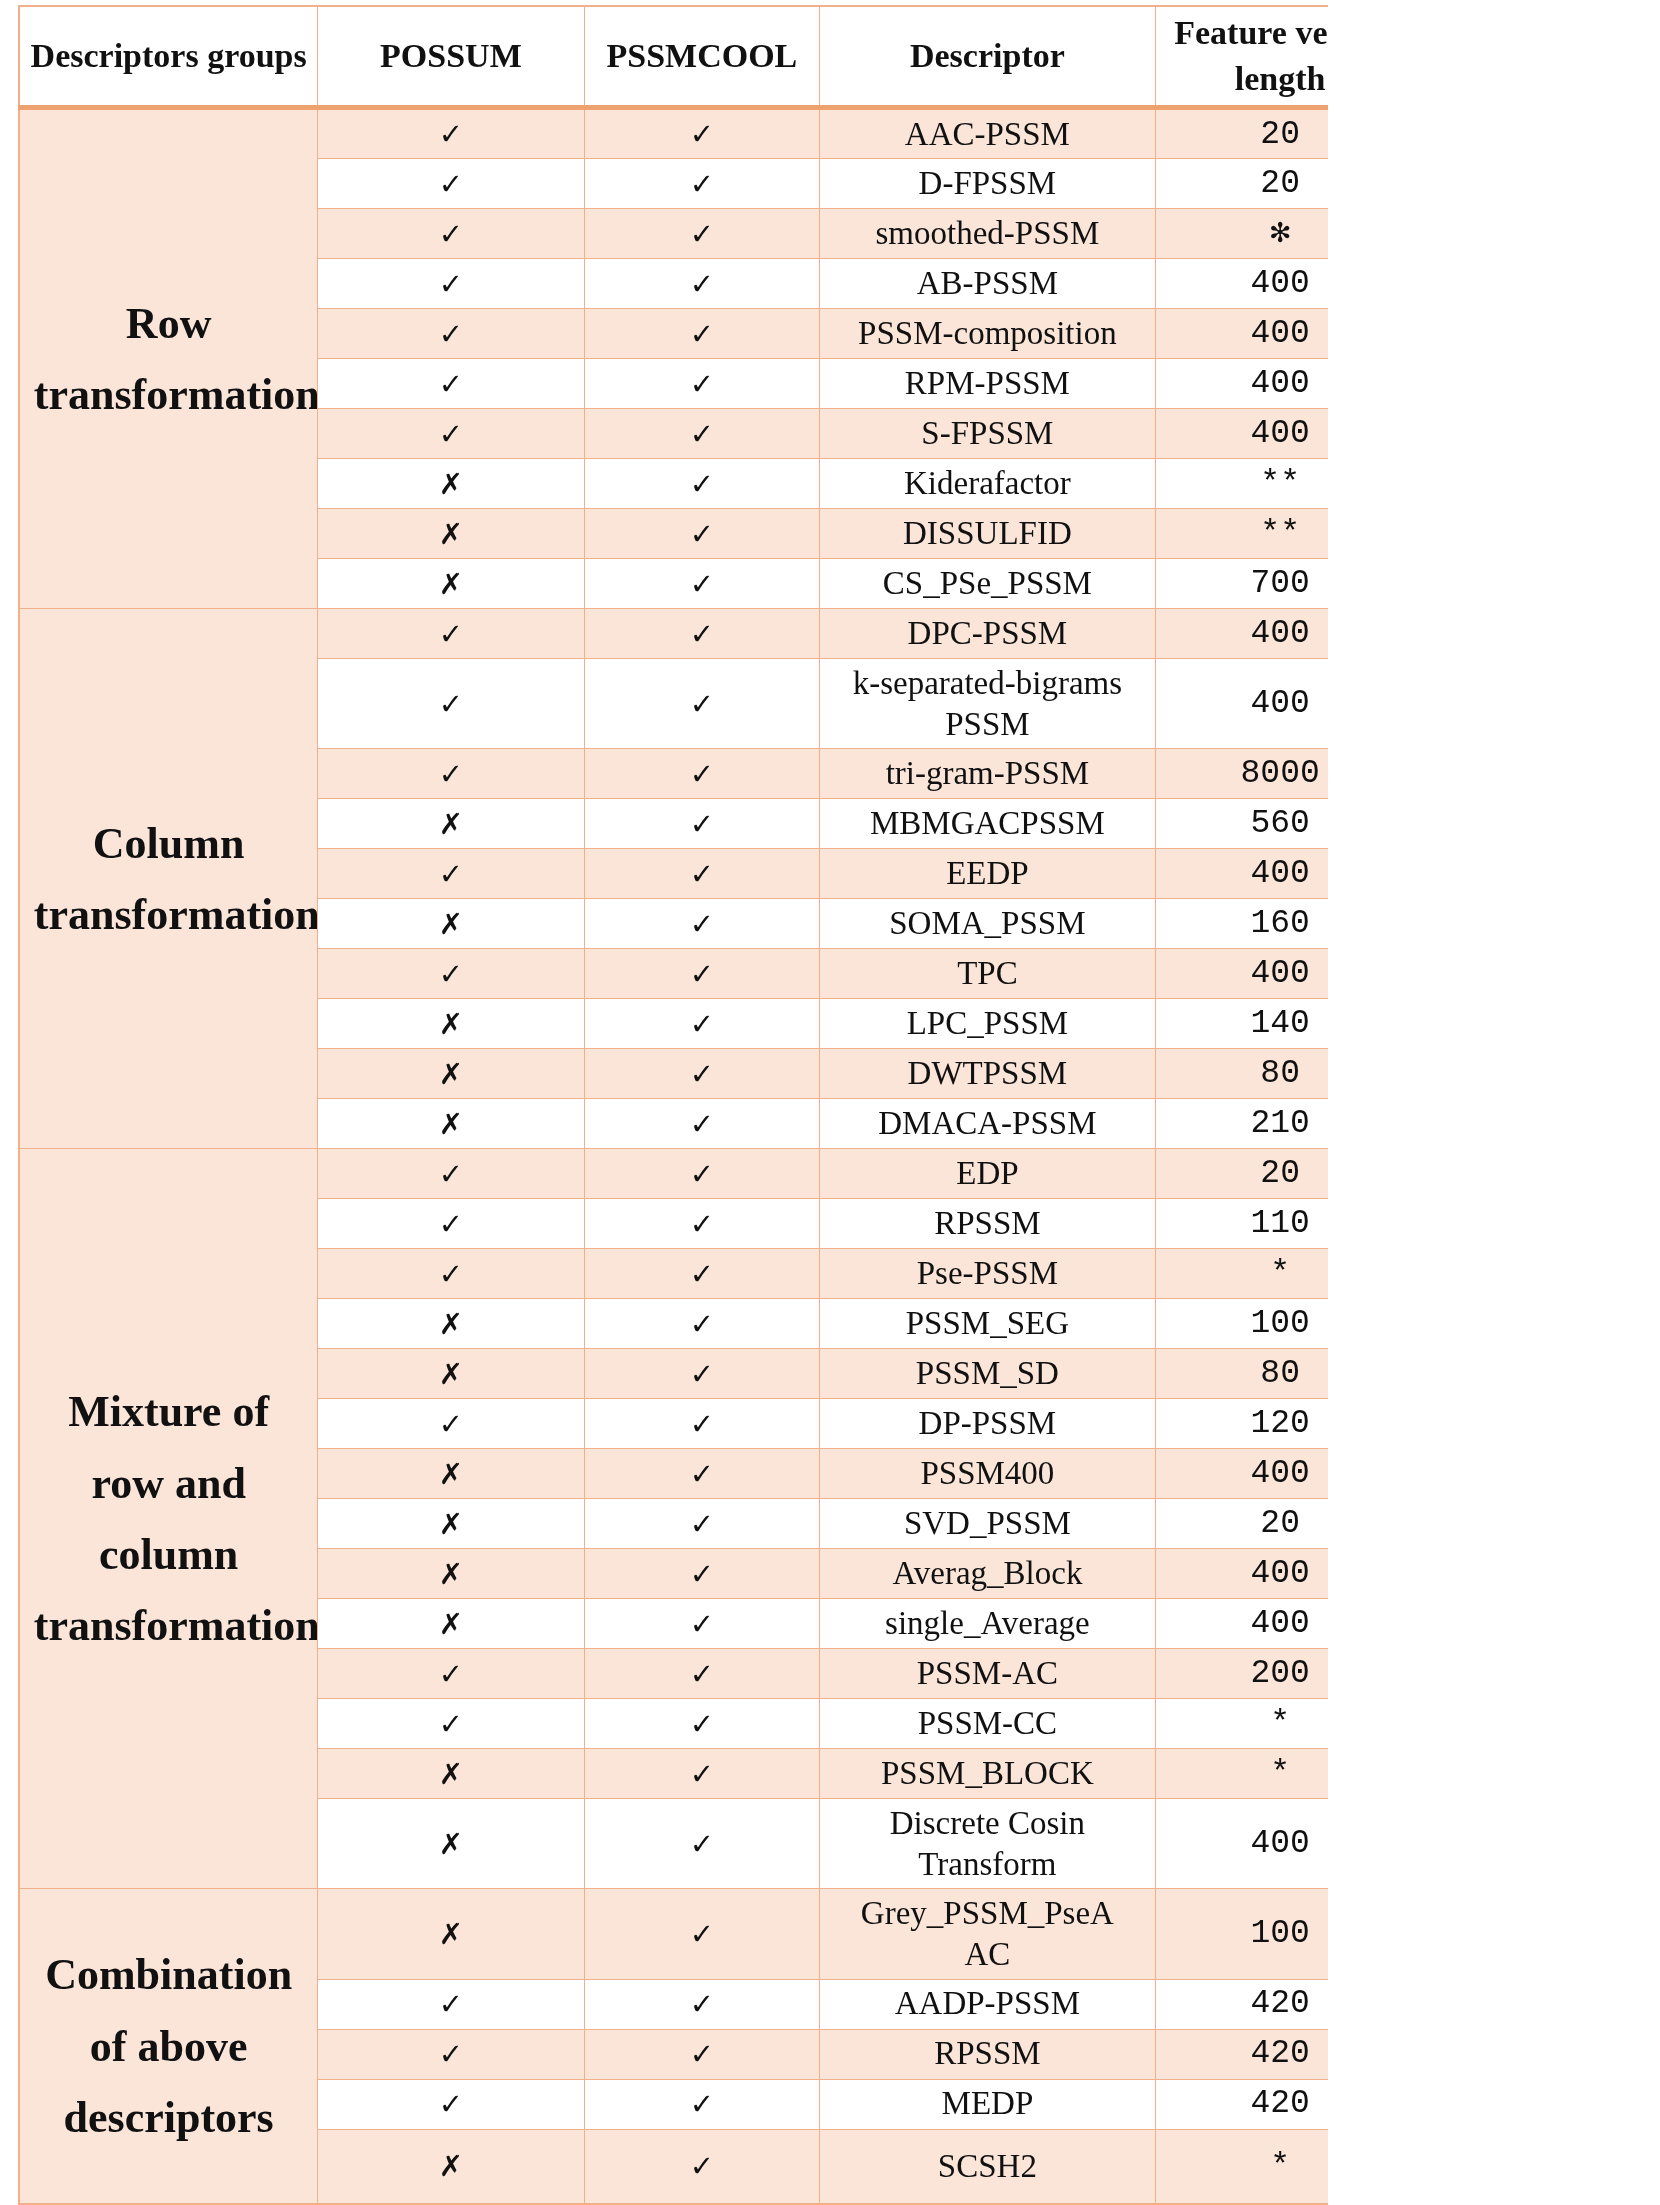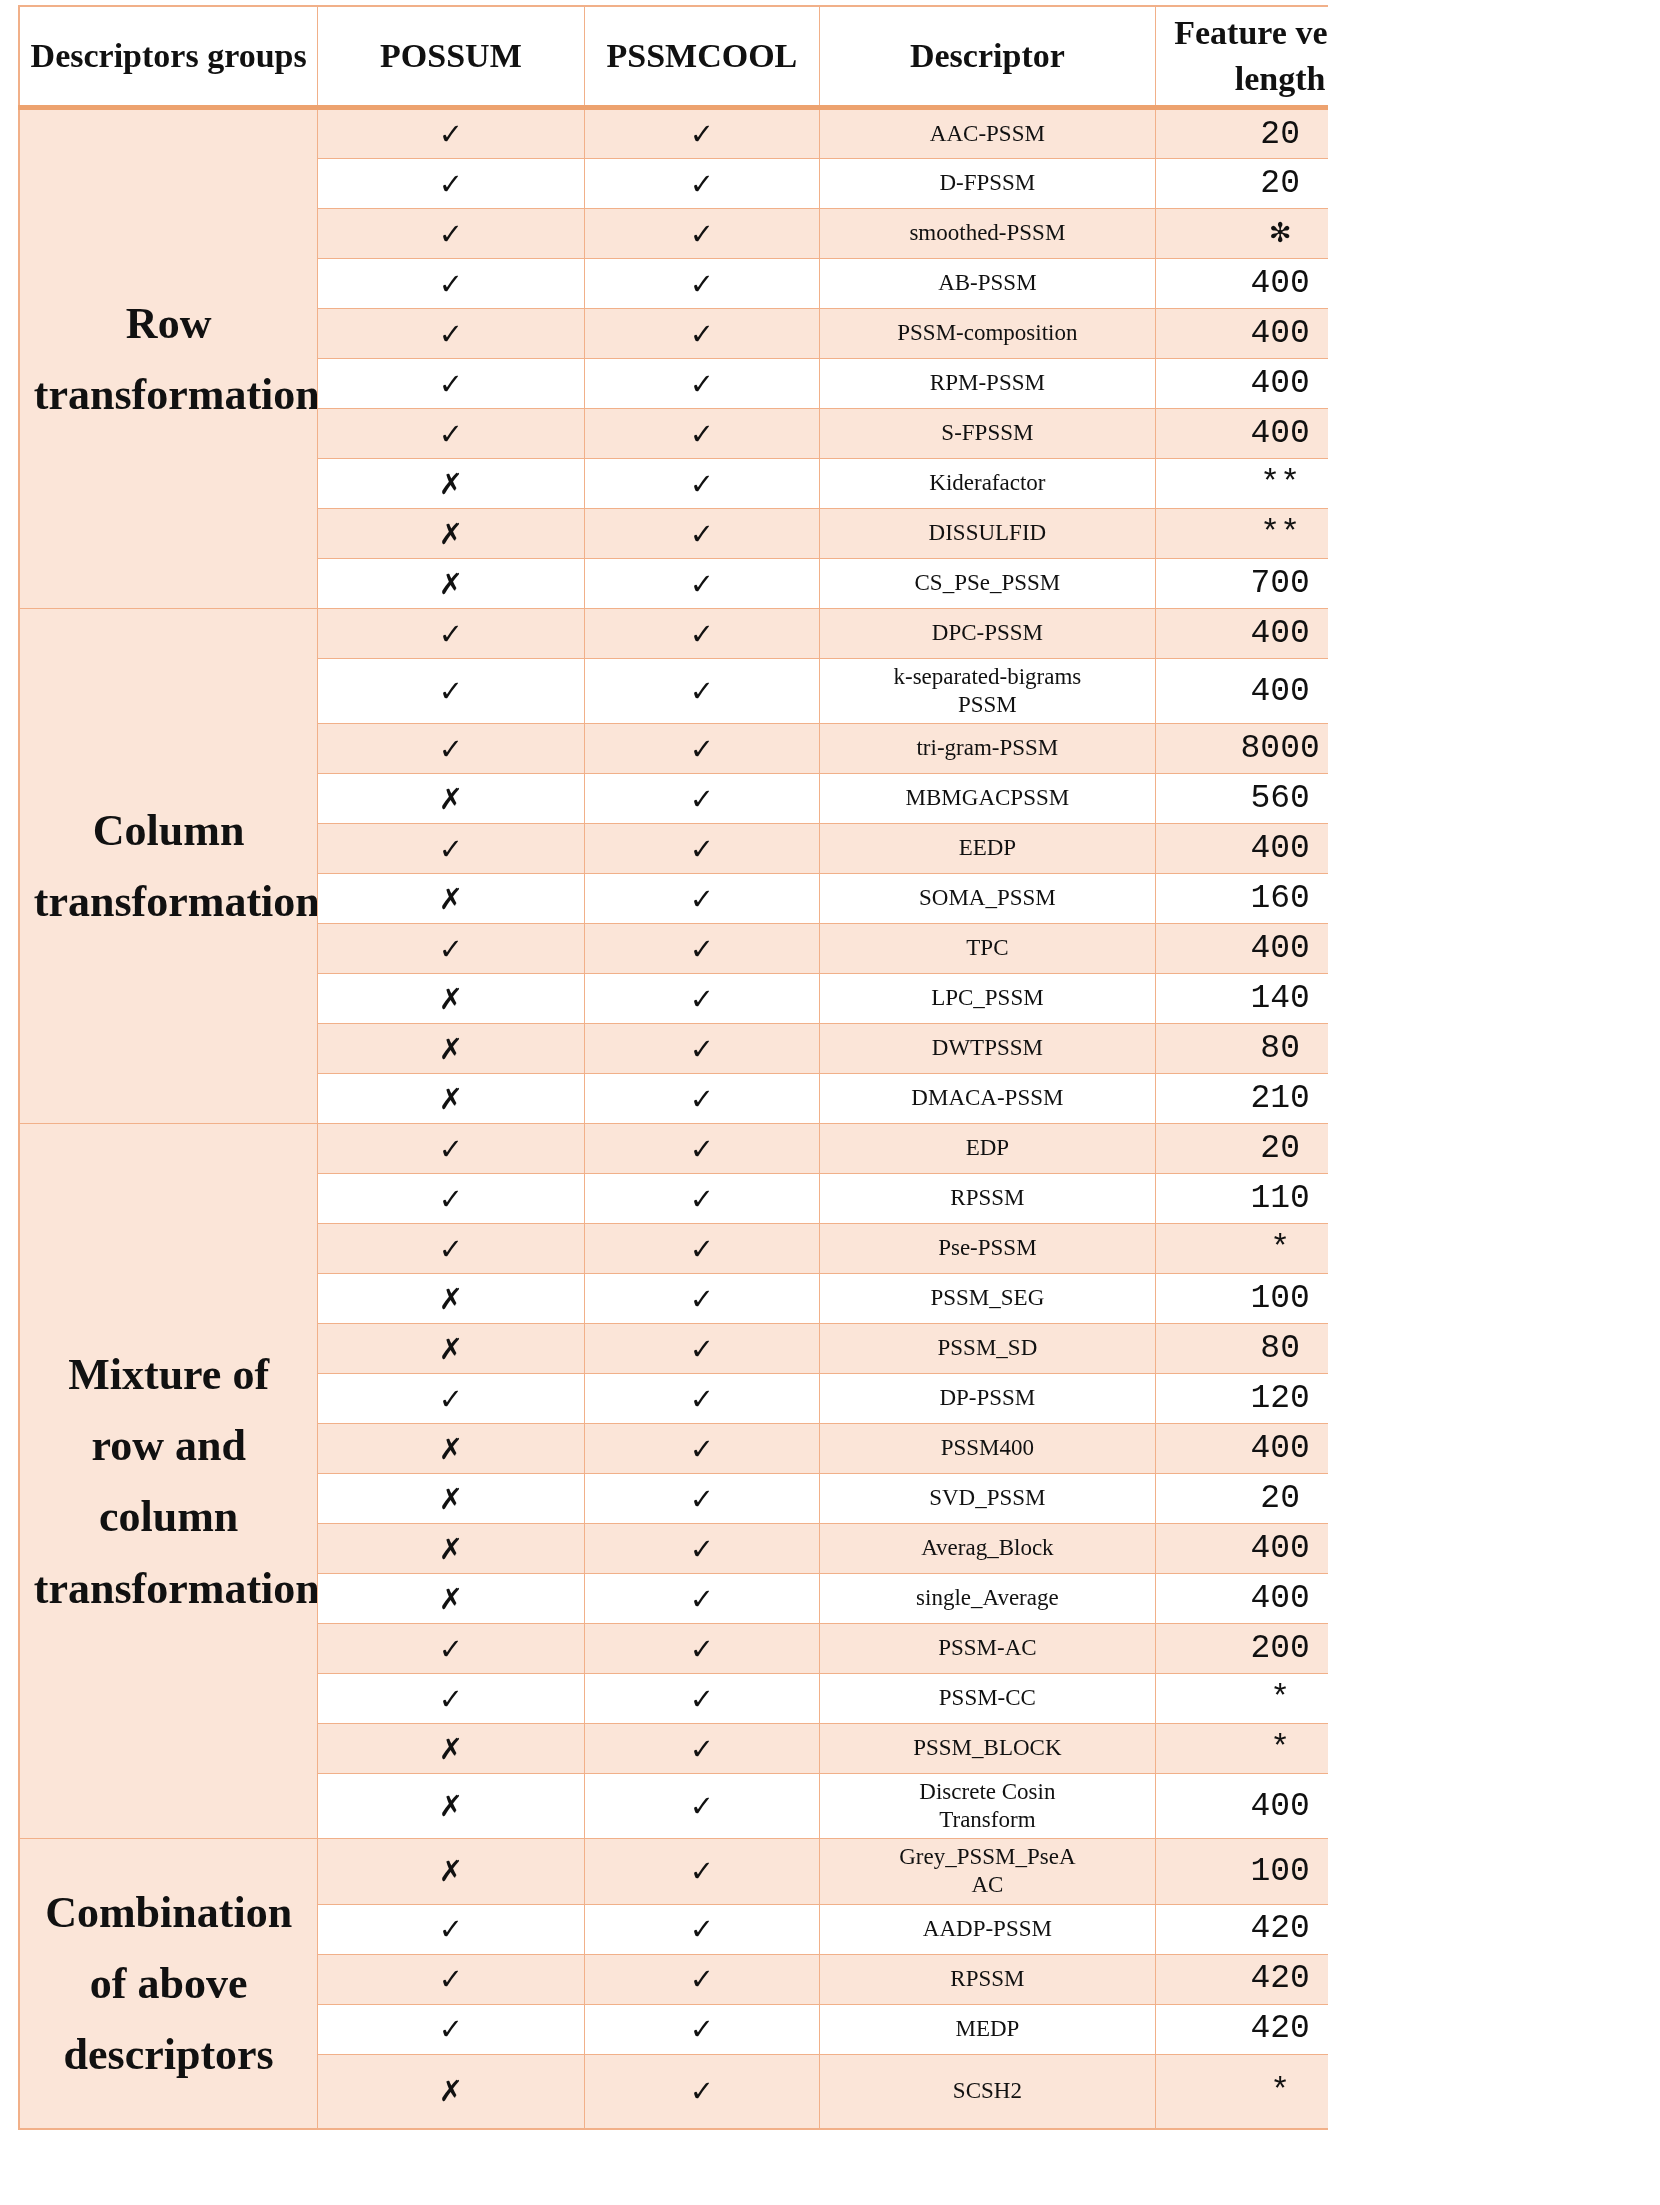--- a/index.html
+++ b/index.html
@@ -57,21 +57,21 @@
     line-height: 1.62;
     padding: 5px 13.4px;
   }
   td.mark {
     font-family: "DejaVu Sans", sans-serif;
     font-weight: bold;
     font-size: 29px;
     padding: 1.7px 3.3px;
   }
   td.desc {
-    font-size: 23px;
+    font-size: 33px;
     line-height: 1.25;
     padding: 3.3px 8.4px;
     white-space: pre-line;
   }
   td.len {
     font-family: Liberation Mono, monospace;
     font-size: 33px;
     line-height: 1.25;
     padding: 3.3px 8.4px;
     white-space: pre-line;

